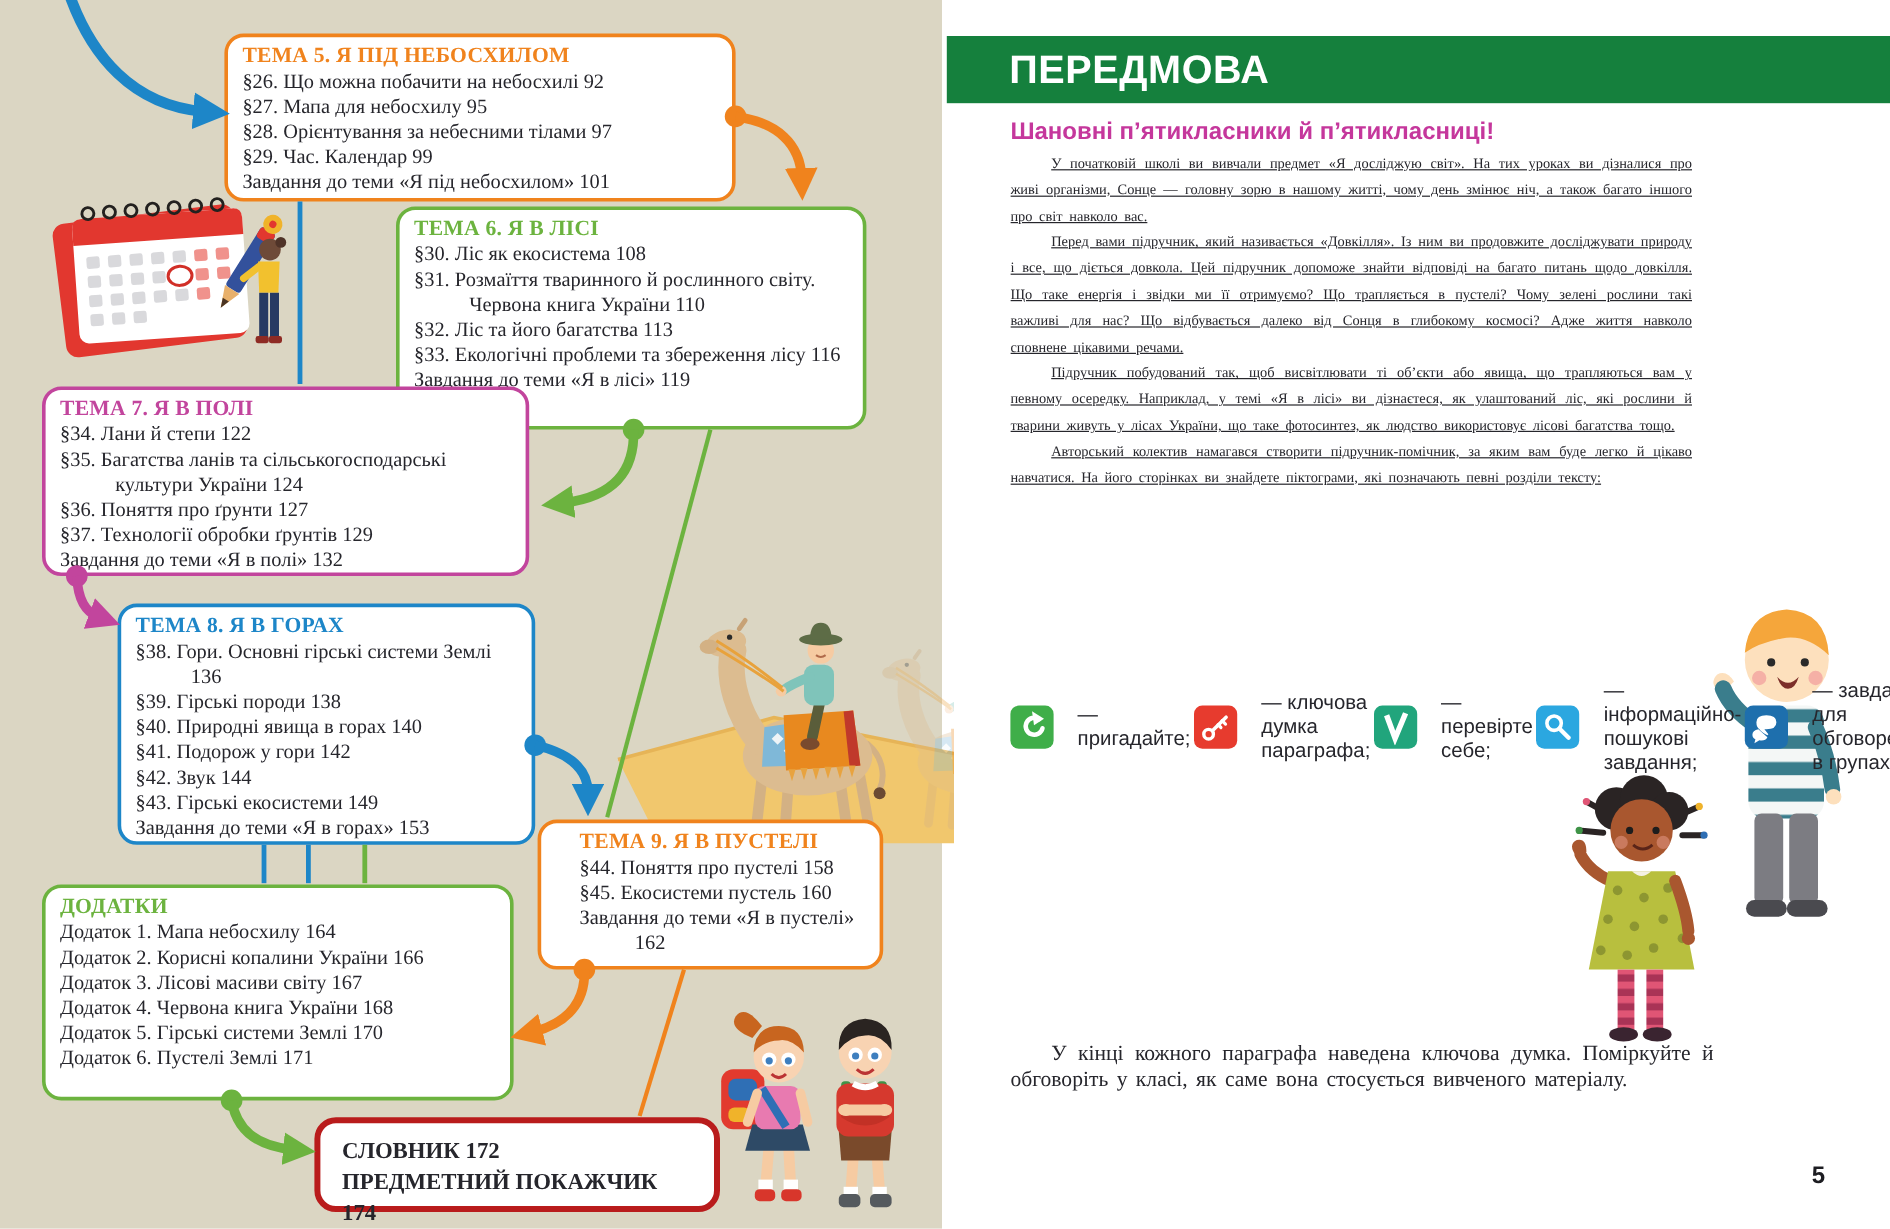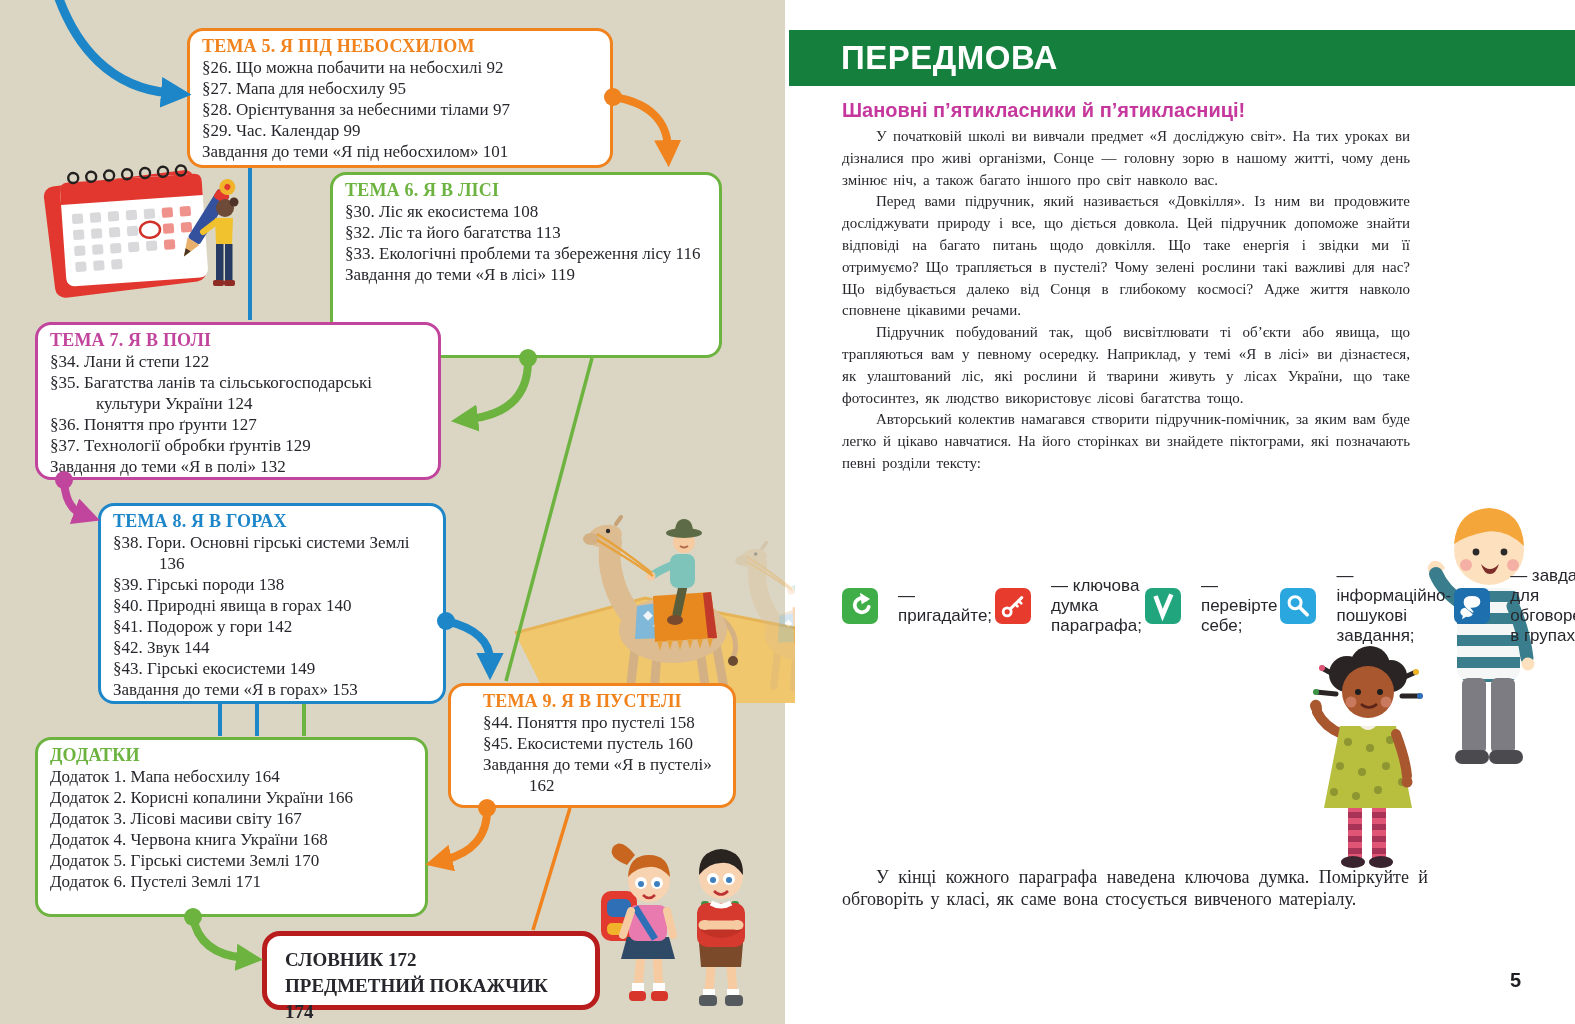--- a/index.html
+++ b/index.html
@@ -30,21 +30,21 @@
                 padding:11px 18px;font-weight:600;font-size:19px;line-height:26px;color:#26262c;}
 
   
   .page-right{position:absolute;left:785px;top:0;width:790px;height:1024px;background:#ffffff;}
   .banner{position:absolute;left:4px;right:0;top:30px;height:56px;background:#15803d;}
   .banner-title{color:#fff;font-family:"Liberation Sans",sans-serif;font-weight:bold;
                 font-size:33px;line-height:56px;padding-left:52px;letter-spacing:.5px;}
   .salutation{position:absolute;top:99px;left:57px;width:568px;text-align:left;color:#c5379c;
               font-family:"Liberation Sans",sans-serif;font-weight:bold;font-size:20px;}
   .paragraphs{position:absolute;top:126px;left:57px;width:568px;height:462px;overflow:hidden;
-              font-size:15px;line-height:21.8px;color:#26262c;text-align:justify;word-spacing:2.5px;}
+              font-size:12px;line-height:21.8px;color:#26262c;text-align:justify;word-spacing:2.5px;text-decoration:underline;}
   .paragraphs p{margin:0;text-indent:34px;}
   .pictograms{position:absolute;top:588px;left:57px;display:flex;gap:3px;z-index:3;}
   .picto-row{display:flex;align-items:center;height:36px;}
   .picto-icon{width:36px;height:36px;border-radius:7px;flex:0 0 36px;display:flex;
               align-items:center;justify-content:center;}
   .picto-icon svg{display:block;}
   .picto-label{font-family:"Liberation Sans",sans-serif;font-size:17px;color:#26262c;margin-left:20px;}
   .closing{position:absolute;top:866px;left:57px;width:586px;font-size:18px;line-height:22px;
            color:#26262c;text-align:justify;word-spacing:2.5px;text-indent:34px;}
   .page-num{position:absolute;right:54px;bottom:32px;font-family:"Liberation Sans",sans-serif;
@@ -258,20 +258,21 @@
     <div class="toc-item">§26. Що можна побачити на небосхилі 92</div>
     <div class="toc-item">§27. Мапа для небосхилу 95</div>
     <div class="toc-item">§28. Орієнтування за небесними тілами 97</div>
     <div class="toc-item">§29. Час. Календар 99</div>
     <div class="toc-item">Завдання до теми «Я під небосхилом» 101</div>
   </div>
 
   <div class="toc-box box-tema6" style="border-color: rgb(108, 179, 63);">
     <div class="box-title" style="color: rgb(108, 179, 63);">ТЕМА 6. Я В ЛІСІ</div>
     <div class="toc-item">§30. Ліс як екосистема 108</div>
+    <div class="toc-item">§31. Розмаїття тваринного й рослинного світу. Червона книга України 110</div>
     <div class="toc-item">§32. Ліс та його багатства 113</div>
     <div class="toc-item">§33. Екологічні проблеми та збереження лісу 116</div>
     <div class="toc-item">Завдання до теми «Я в лісі» 119</div>
   </div>
 
   <div class="toc-box box-tema7" style="border-color: rgb(194, 69, 157);">
     <div class="box-title" style="color: rgb(194, 69, 157);">ТЕМА 7. Я В ПОЛІ</div>
     <div class="toc-item">§34. Лани й степи 122</div>
     <div class="toc-item">§35. Багатства ланів та сільськогосподарські культури України 124</div>
     <div class="toc-item">§36. Поняття про ґрунти 127</div>

